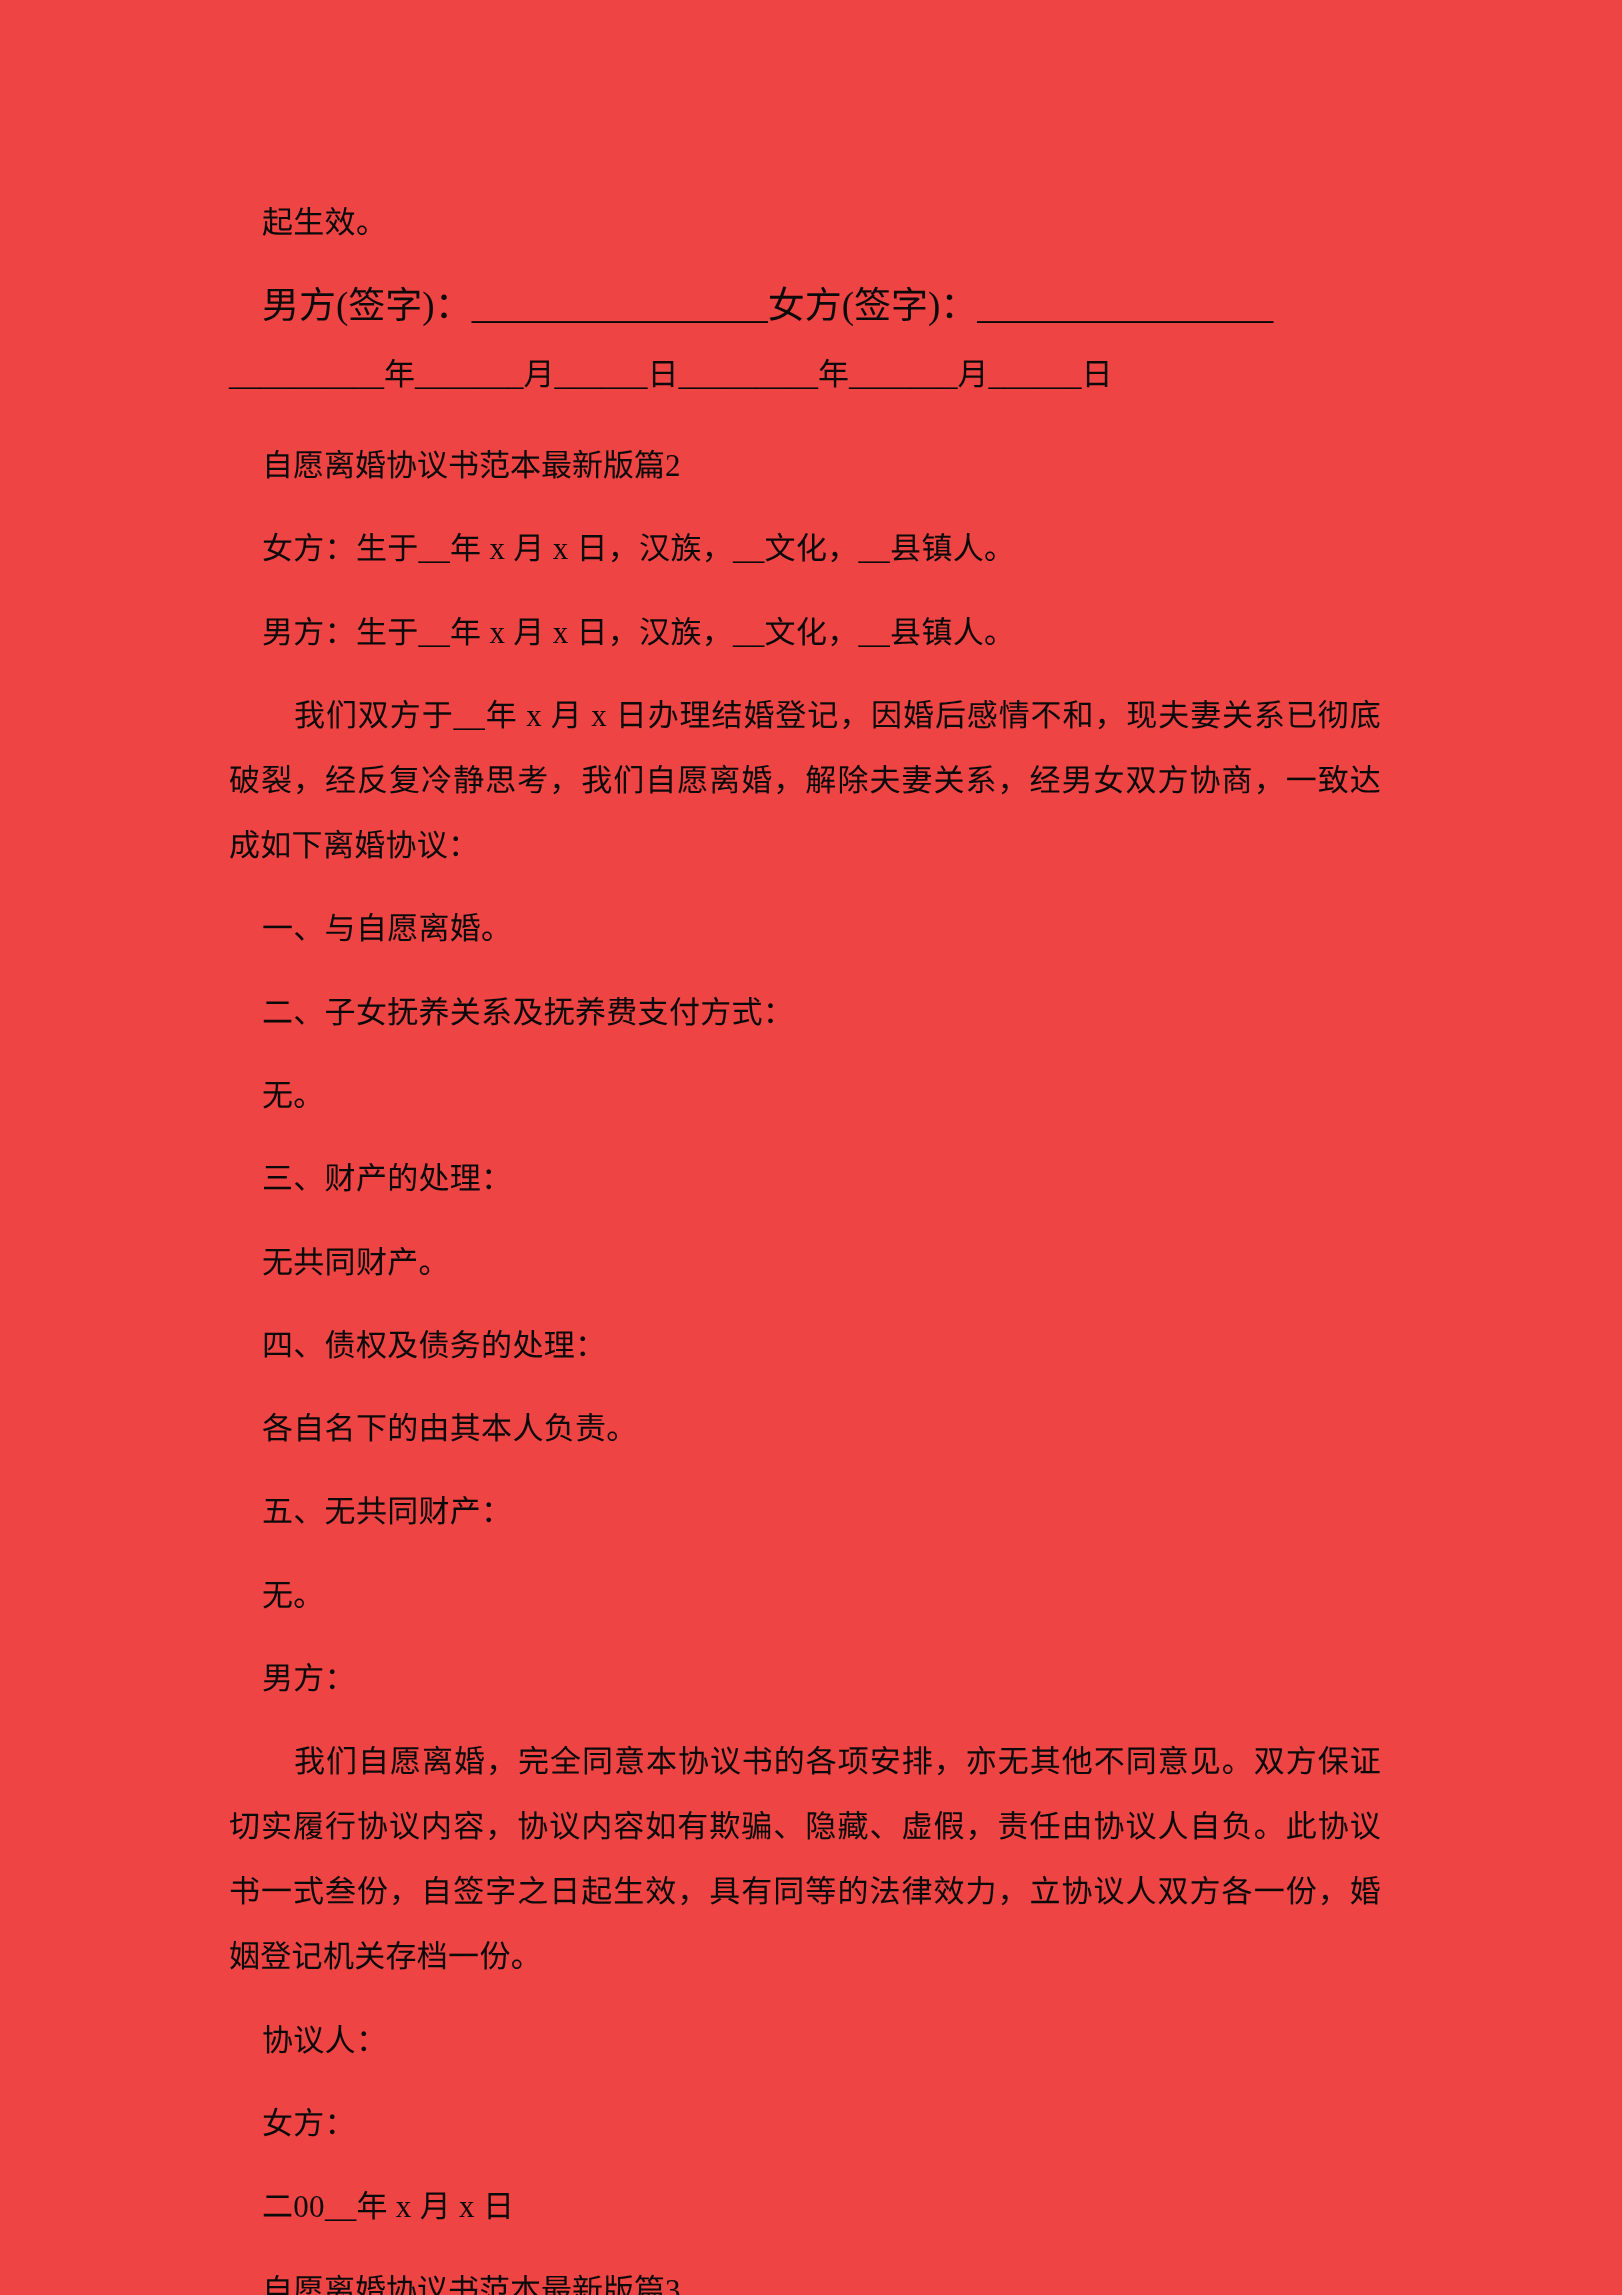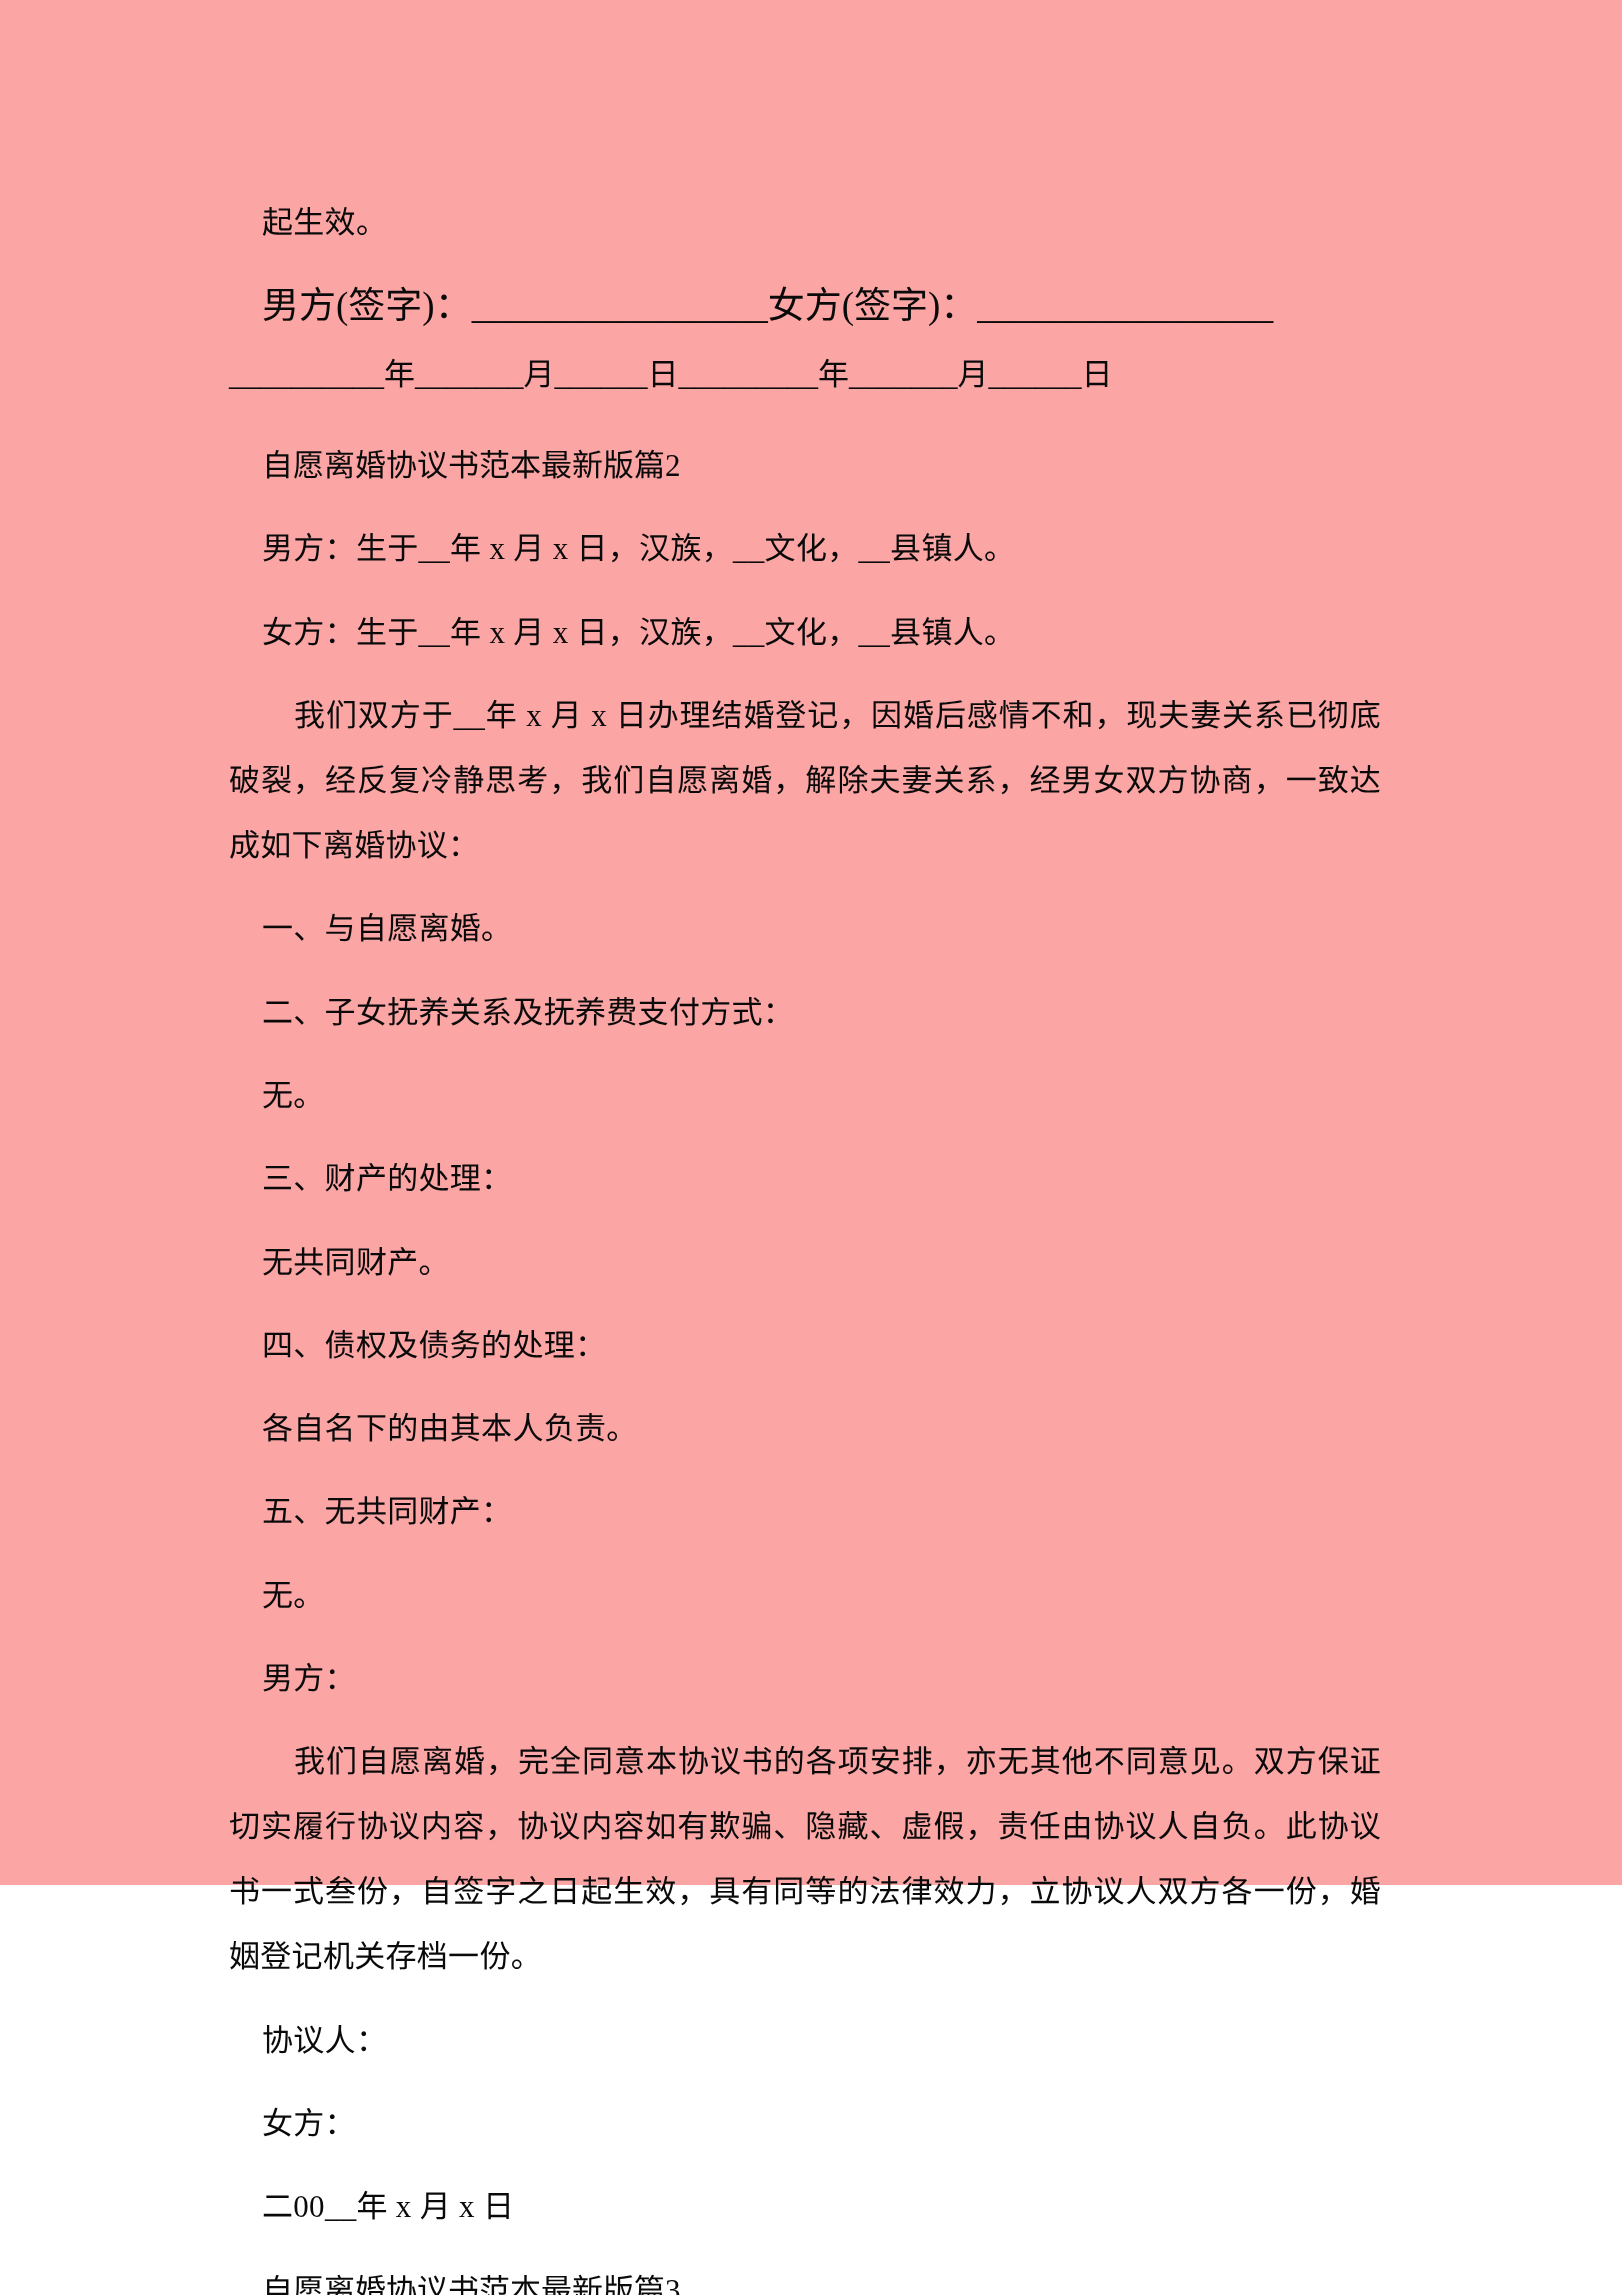--- a/index.html
+++ b/index.html
@@ -12,22 +12,22 @@
     height: 2295px;
     background: #ffffff;
     font-family: "Liberation Serif", "DejaVu Serif", serif;
     color: #000000;
     overflow: hidden;
   }
 
   .page {
     position: relative;
     width: 1623px;
-    height: 1885px;
-    background: #fca5a5;
+    height: 2295px;
+    background: #ef4444;
     box-sizing: border-box;
     padding: 190px 242px 0 229px;
   }
 
   
   .blk {
     font-size: 31px;
     line-height: 65px;
     letter-spacing: 0.3px;
     color: #0a0a0a;
@@ -81,23 +81,23 @@
 <div class="page">
 
   <p class="blk indent1 gap-md">起生效。</p>
 
   <p class="sig-line">男方(签字)：________________女方(签字)：________________</p>
 
   <p class="date-line">__________年_______月______日_________年_______月______日</p>
 
   <p class="heading gap-md">自愿离婚协议书范本最新版篇2</p>
 
+  <p class="blk indent1 gap-md">女方：生于__年 x 月 x 日，汉族，__文化，__县镇人。</p>
+
   <p class="blk indent1 gap-md">男方：生于__年 x 月 x 日，汉族，__文化，__县镇人。</p>
-
-  <p class="blk indent1 gap-md">女方：生于__年 x 月 x 日，汉族，__文化，__县镇人。</p>
 
   <p class="blk para indent2 gap-md">我们双方于__年 x 月 x 日办理结婚登记，因婚后感情不和，现夫妻关系已彻底破裂，经反复冷静思考，我们自愿离婚，解除夫妻关系，经男女双方协商，一致达成如下离婚协议：</p>
 
   <p class="blk indent1 gap-md">一、与自愿离婚。</p>
 
   <p class="blk indent1 gap-md">二、子女抚养关系及抚养费支付方式：</p>
 
   <p class="blk indent1 gap-md">无。</p>
 
   <p class="blk indent1 gap-md">三、财产的处理：</p>

